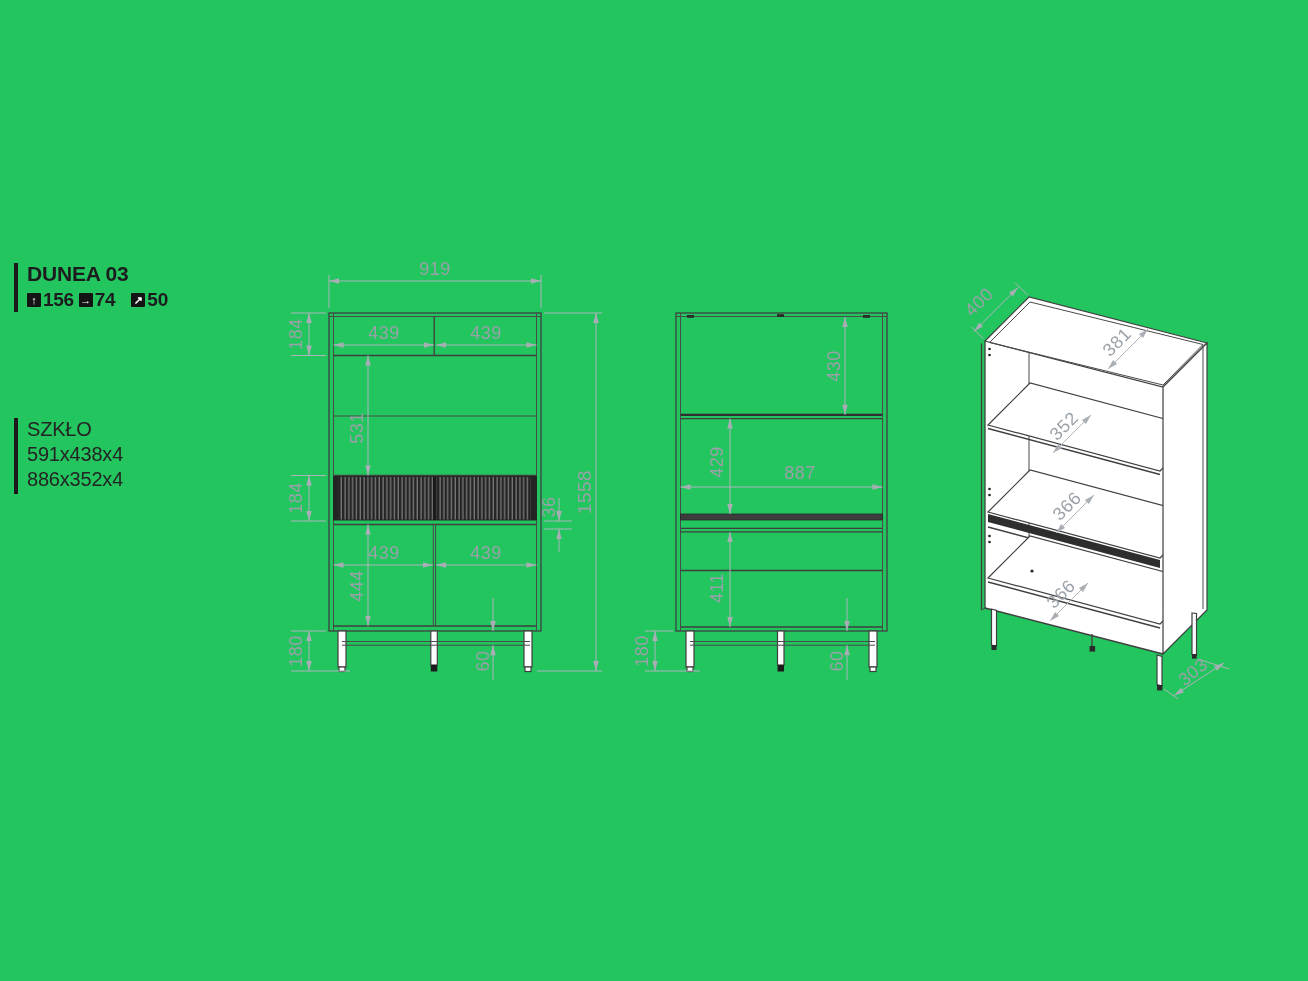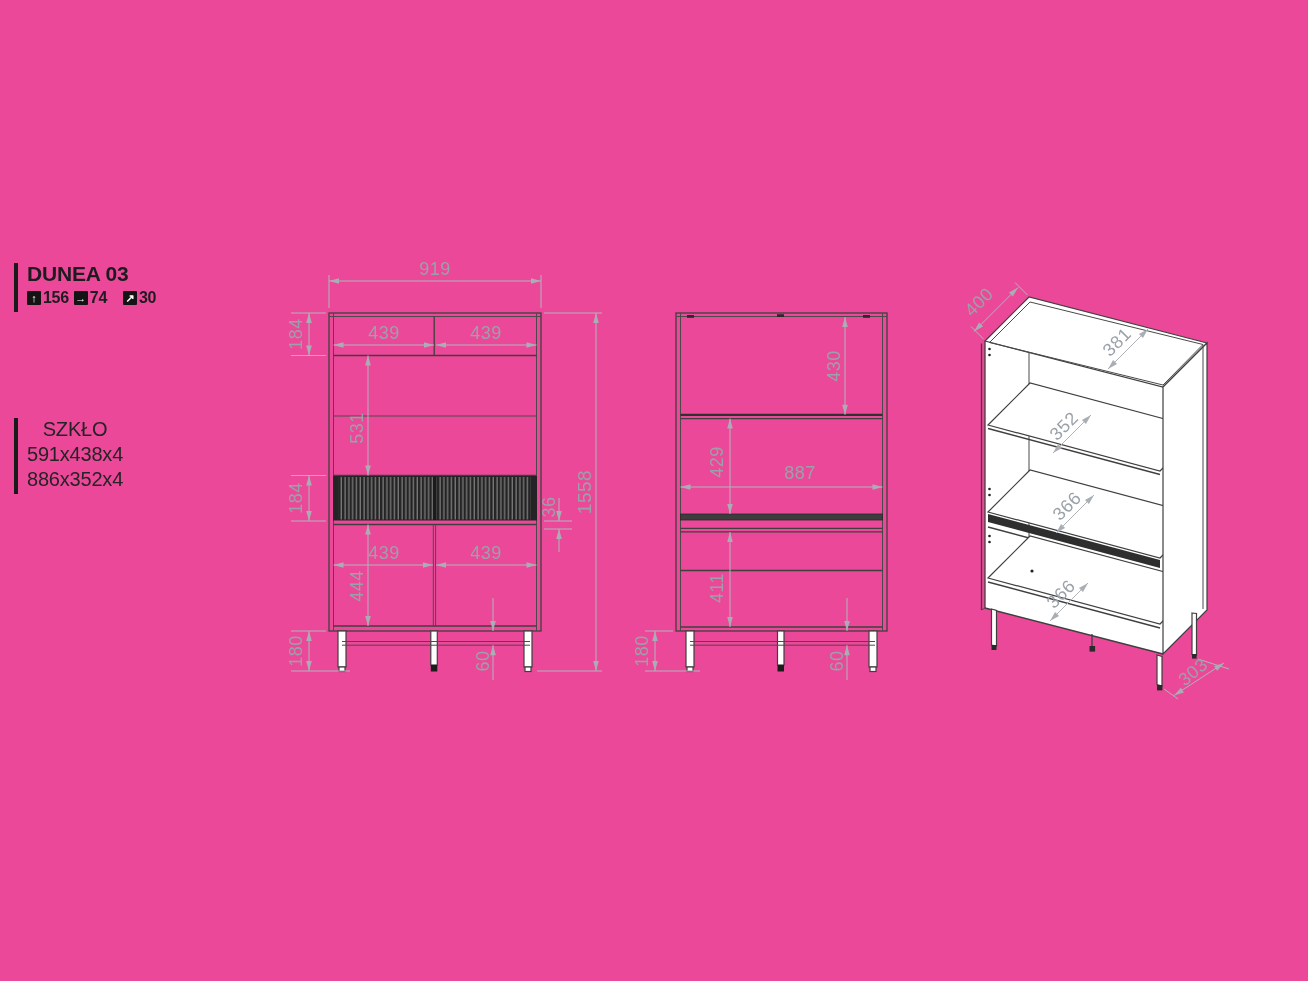--- a/index.html
+++ b/index.html
@@ -1,31 +1,31 @@
 <!DOCTYPE html>
 <html><head>
 <meta charset="utf-8">
 <style>
   html,body{margin:0;padding:0;background:#ffffff;}
   .canvas{
-    position:relative;width:1308px;height:981px;background:#ec4899;overflow:hidden;
+    position:relative;width:1308px;height:981px;background:#22c55e;overflow:hidden;
     font-family:"Liberation Sans", sans-serif;
   }
   
   .block{position:absolute;}
   .block .bar{position:absolute;left:0;top:1px;width:4px;background:#1a1a1a;}
   .block .content{margin-left:13px;}
   .product-name{font-size:21px;font-weight:700;color:#1c1c1e;letter-spacing:-0.2px;line-height:24px;}
   .spec-row{display:flex;align-items:center;margin-top:3px;}
   .spec-item{display:flex;align-items:center;}
   .spec-icon{
     width:14px;height:14px;background:#141414;color:#ffffff;font-size:11px;font-weight:700;
     line-height:14px;text-align:center;border-radius:1px;margin-right:2px;flex:0 0 auto;
   }
-  .spec-value{font-size:16px;font-weight:600;color:#1c1c1e;letter-spacing:-0.3px;}
+  .spec-value{font-size:19px;font-weight:600;color:#1c1c1e;letter-spacing:-0.3px;}
   .gap-sm{width:5px;} .gap-lg{width:16px;}
   .glass-line{font-size:20px;font-weight:400;color:#242424;line-height:25px;letter-spacing:-0.2px;}
   
   svg.drawing{position:absolute;left:0;top:0;}
   .body-ln{stroke:#3f3f3f;stroke-width:1.3;fill:none;}
   .body-thin{stroke:#4a4a4a;stroke-width:1;fill:none;}
   .body-thick{stroke:#303030;stroke-width:2.2;fill:none;}
   .white-face{fill:#ffffff;stroke:#3f3f3f;stroke-width:1.2;}
   .dim-ln{stroke:#afb4bb;stroke-width:1;fill:none;}
   .dim-txt{
@@ -49,27 +49,27 @@
           <span class="spec-value">156</span>
         </span>
         <span class="gap-sm"></span>
         <span class="spec-item">
           <span class="spec-icon">→</span>
           <span class="spec-value">74</span>
         </span>
         <span class="gap-lg"></span>
         <span class="spec-item">
           <span class="spec-icon">↗</span>
-          <span class="spec-value">30</span>
+          <span class="spec-value">50</span>
         </span>
       </div>
     </div>
   </div>
 
-  <div class="block" style="left:14px;top:417px;text-align:center;">
+  <div class="block" style="left:14px;top:417px;">
     <div class="bar" style="height:76px;"></div>
     <div class="content">
       <div class="glass-line">SZKŁO</div>
       <div class="glass-line">591x438x4</div>
       <div class="glass-line">886x352x4</div>
     </div>
   </div>
 
   <svg class="drawing" width="1308" height="981" viewBox="0 0 1308 981">
     <defs>

